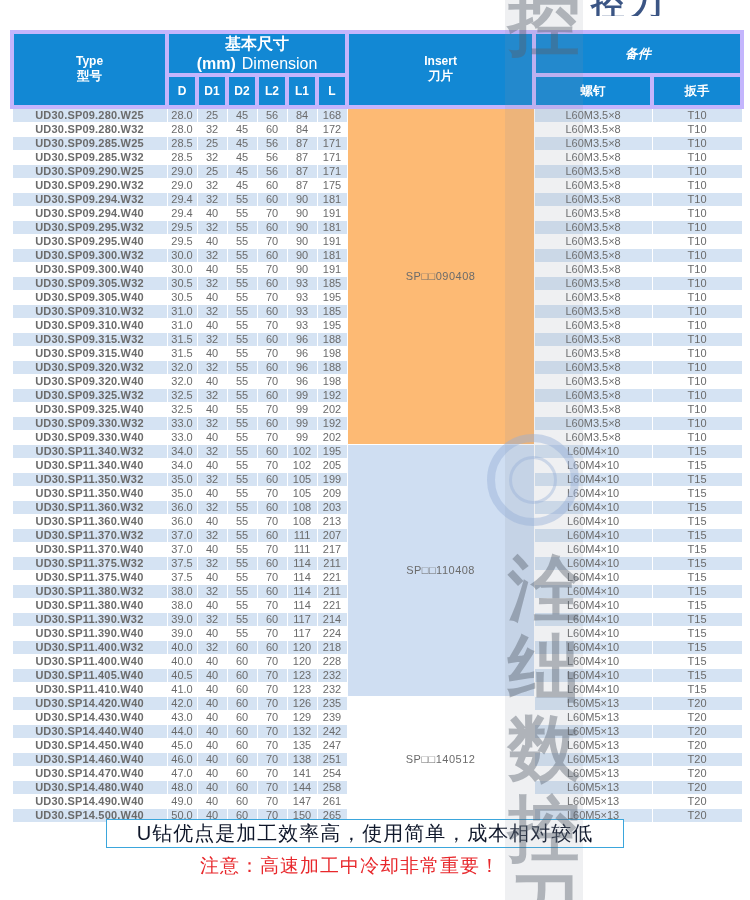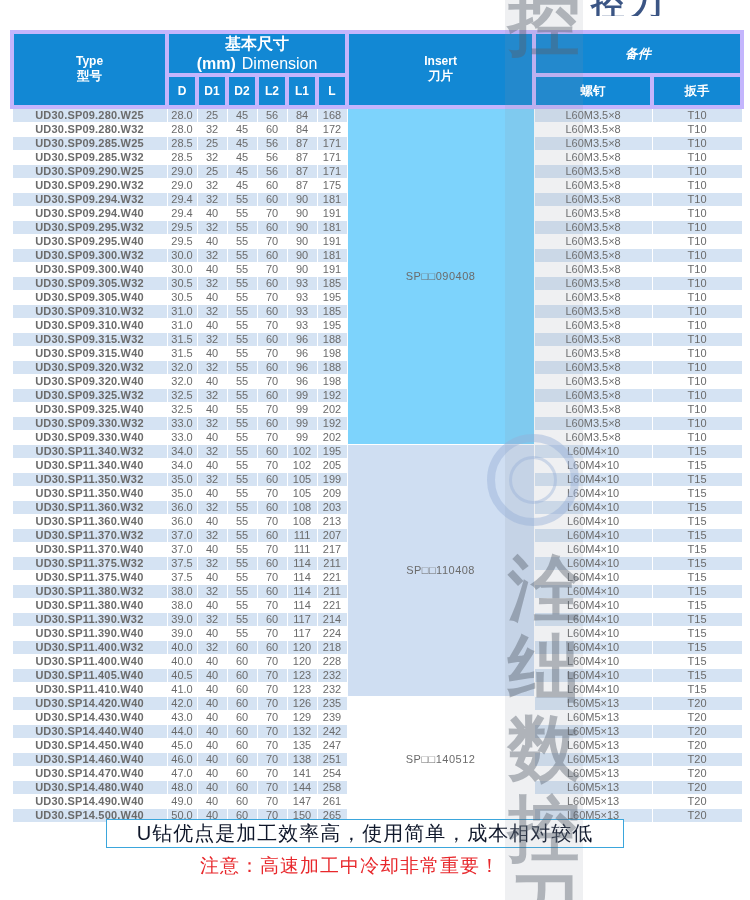--- a/index.html
+++ b/index.html
@@ -126,21 +126,21 @@
     </thead>
     <tbody>
         <tr class="alt">
           <td class="model">UD30.SP09.280.W25</td>
           <td>28.0</td>
           <td>25</td>
           <td>45</td>
           <td>56</td>
           <td>84</td>
           <td>168</td>
-          <td class="insert-cell" rowspan="24" style="background: #7dd3fc;">SP□□090408</td>
+          <td class="insert-cell" rowspan="24" style="background: #fdba74;">SP□□090408</td>
           <td class="screw">L60M3.5×8</td>
           <td class="wrench">T10</td>
         </tr>
         <tr class="even">
           <td class="model">UD30.SP09.280.W32</td>
           <td>28.0</td>
           <td>32</td>
           <td>45</td>
           <td>60</td>
           <td>84</td>

